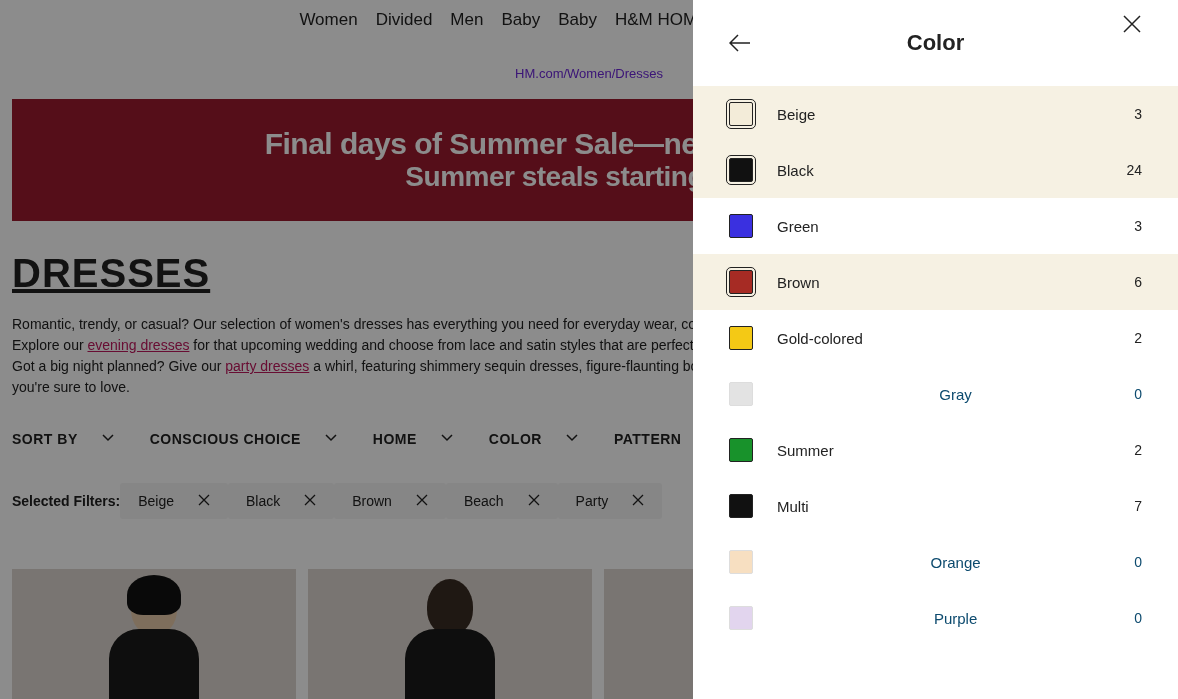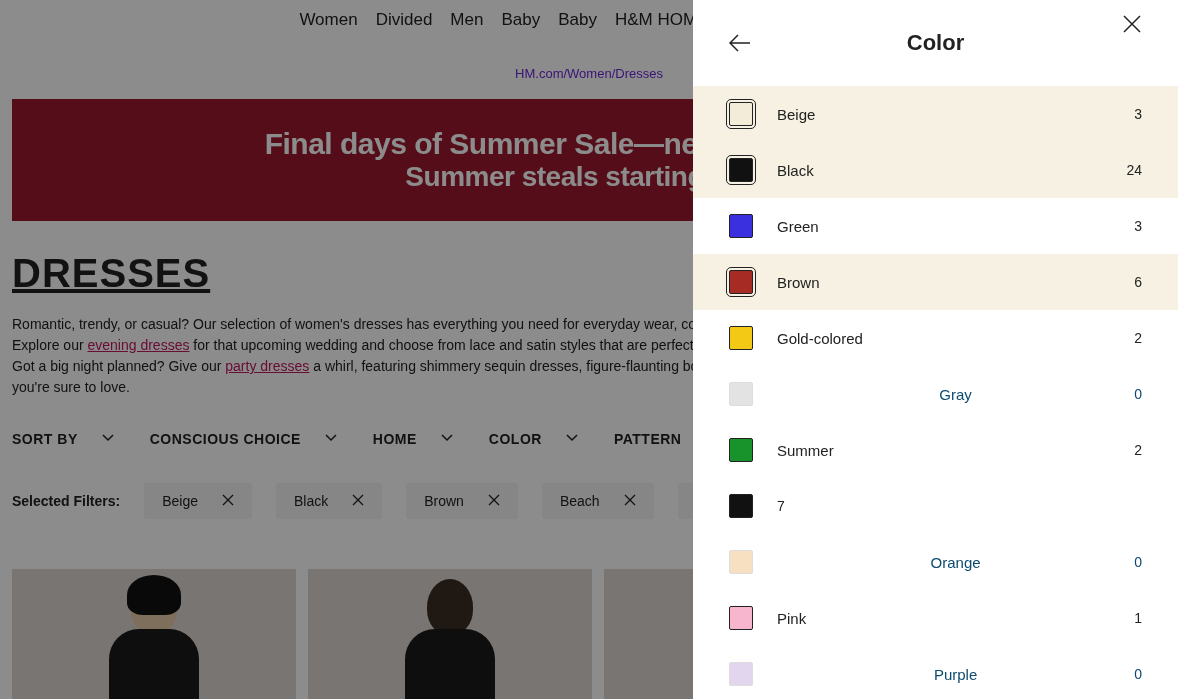--- a/index.html
+++ b/index.html
@@ -76,21 +76,20 @@
   }
   .filter-item { display: inline-flex; gap: 24px; cursor: pointer; }
   .chev { width: 12px; height: 12px; display: inline-block; }
   .chev svg { width: 12px; height: 12px; }
   .all-filters { display: inline-flex; align-items: center; gap: 10px; }
   .sliders-icon svg { width: 18px; height: 18px; }
 
   .selected-row {
     display: flex;
     align-items: center;
-    gap: 24px;
     padding-top: 34px;
     font-size: 14px;
   }
   .selected-label { font-weight: 600; }
   .chip {
     display: inline-flex;
     align-items: center;
     gap: 24px;
     background: #f4f4f4;
     border-radius: 3px;
@@ -393,31 +392,27 @@
         <span class="color-name">Gray</span>
         <span class="color-count">0</span>
       </div>
       <div class="color-row">
         <span class="swatch" style="background: rgb(24, 146, 43);"></span>
         <span class="color-name">Summer</span>
         <span class="color-count">2</span>
       </div>
       <div class="color-row">
         <span class="swatch" style="background: rgb(17, 17, 17);"></span>
+        <span class="color-name">Multi</span>
         <span class="color-count">7</span>
       </div>
       <div class="color-row disabled">
         <span class="swatch" style="background: rgb(247, 223, 193);"></span>
         <span class="color-name">Orange</span>
         <span class="color-count">0</span>
       </div>
-      <div class="color-row">
-        <span class="swatch" style="background: rgb(247, 182, 205);"></span>
-        <span class="color-name">Pink</span>
-        <span class="color-count">1</span>
-      </div>
       <div class="color-row disabled">
         <span class="swatch" style="background: rgb(226, 213, 238);"></span>
         <span class="color-name">Purple</span>
         <span class="color-count">0</span>
       </div>
     </div>
 </div>
 
 </body></html>

